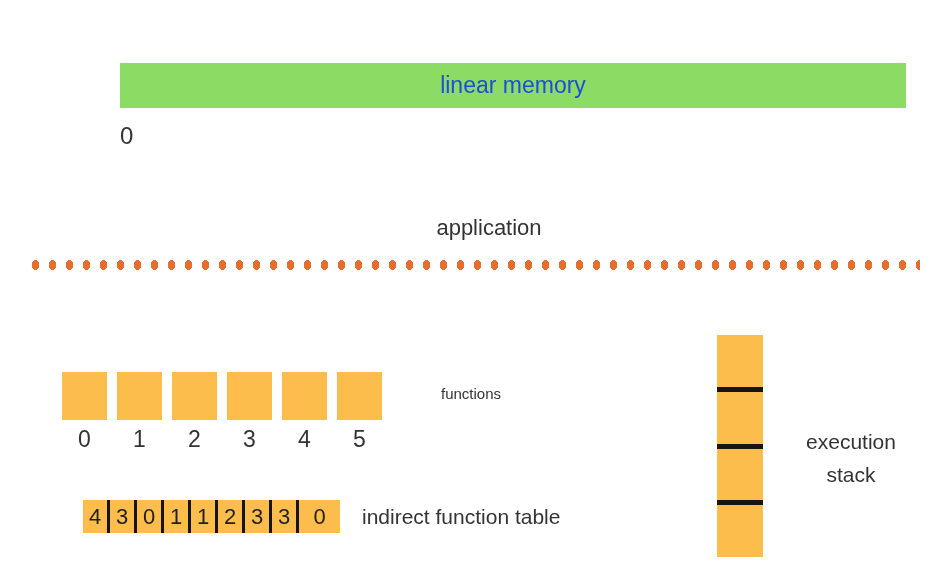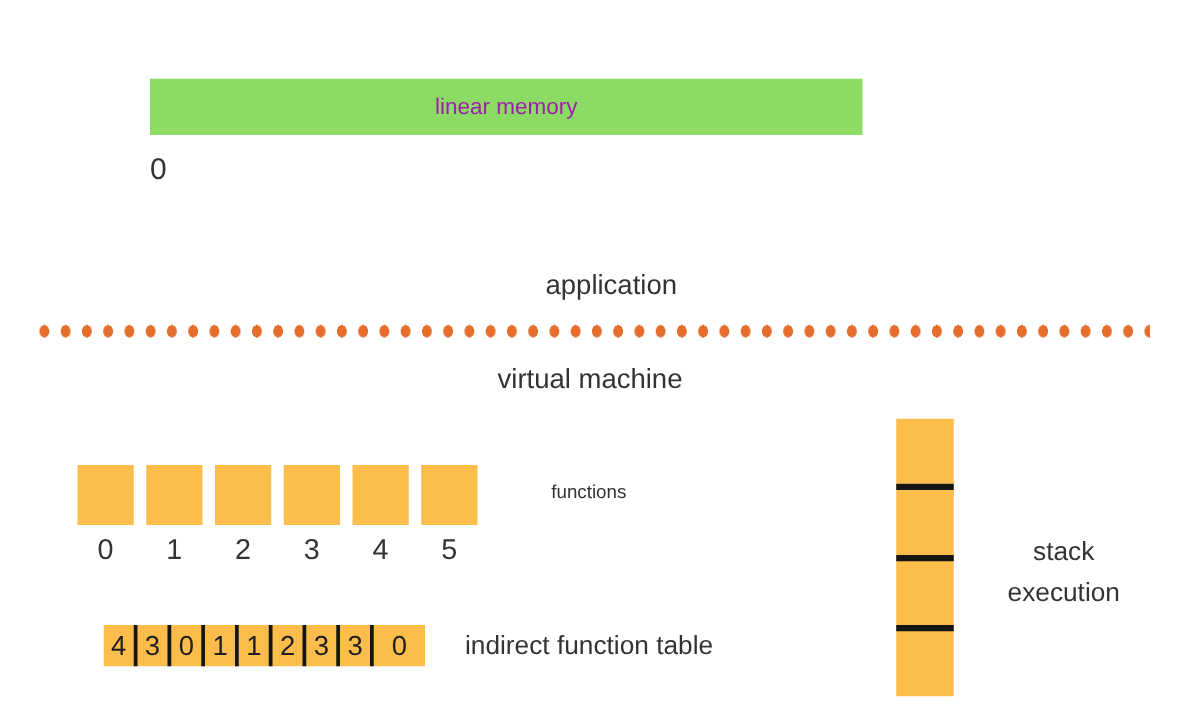--- a/index.html
+++ b/index.html
@@ -14,25 +14,25 @@
     background: var(--background, #ffffff);
     font-family: "Liberation Sans", sans-serif;
     color: var(--text, #333333);
     overflow: hidden;
   }
 
   
   .linear-memory-bar {
     position: absolute;
     left: 120px; top: 63px;
-    width: 570px; height: 45px;
+    width: 786px; height: 45px;
     background: var(--green, #8cdb64);
     display: flex; align-items: center; justify-content: center;
-    font-size: 18px;
-    color: #a21caf;
+    font-size: 23px;
+    color: #1d4ed8;
   }
   .mem-range {
     position: absolute;
     left: 120px; top: 122px;
     width: 710px;
     display: flex; justify-content: space-between;
     font-size: 24px;
   }
 
   
@@ -86,21 +86,21 @@
   .table-cell {
     flex: 1;
     display: flex; align-items: center; justify-content: center;
     font-size: 22px;
     color: #1f1f1f;
   }
   .table-cell + .table-cell { border-left: 3px solid var(--divider, #151515); }
   .table-cell:last-child { flex: 1.7; }
   .table-label {
     position: absolute;
-    left: 372px; top: 505px;
+    left: 362px; top: 505px;
     font-size: 21px;
   }
 
   
   .stack {
     position: absolute;
     left: 717px; top: 335px;
     width: 46px; height: 222px;
     display: flex; flex-direction: column;
   }
@@ -141,21 +141,20 @@
 
   <div class="linear-memory-bar">
     <span>linear memory</span>
   </div>
   <div class="mem-range">
     <span>0</span>
   </div>
 
   <div class="layer-label application-label">application</div>
   <div class="dotted-divider"></div>
-  <div class="layer-label vm-label">virtual machine</div>
 
   <div class="functions-row">
 
       <div class="func-item">
         <div class="func-square"></div>
         <div class="func-index">0</div>
       </div>
 
       <div class="func-item">
         <div class="func-square"></div>
@@ -210,18 +209,18 @@
 
       <div class="stack-segment"></div>
 
       <div class="stack-segment"></div>
 
       <div class="stack-segment"></div>
 
       <div class="stack-segment"></div>
     </div>
   <div class="stack-label">
+    <div>execution</div>
     <div>stack</div>
-    <div>execution</div>
   </div>
 
 
 </div>
 
 </body></html>

